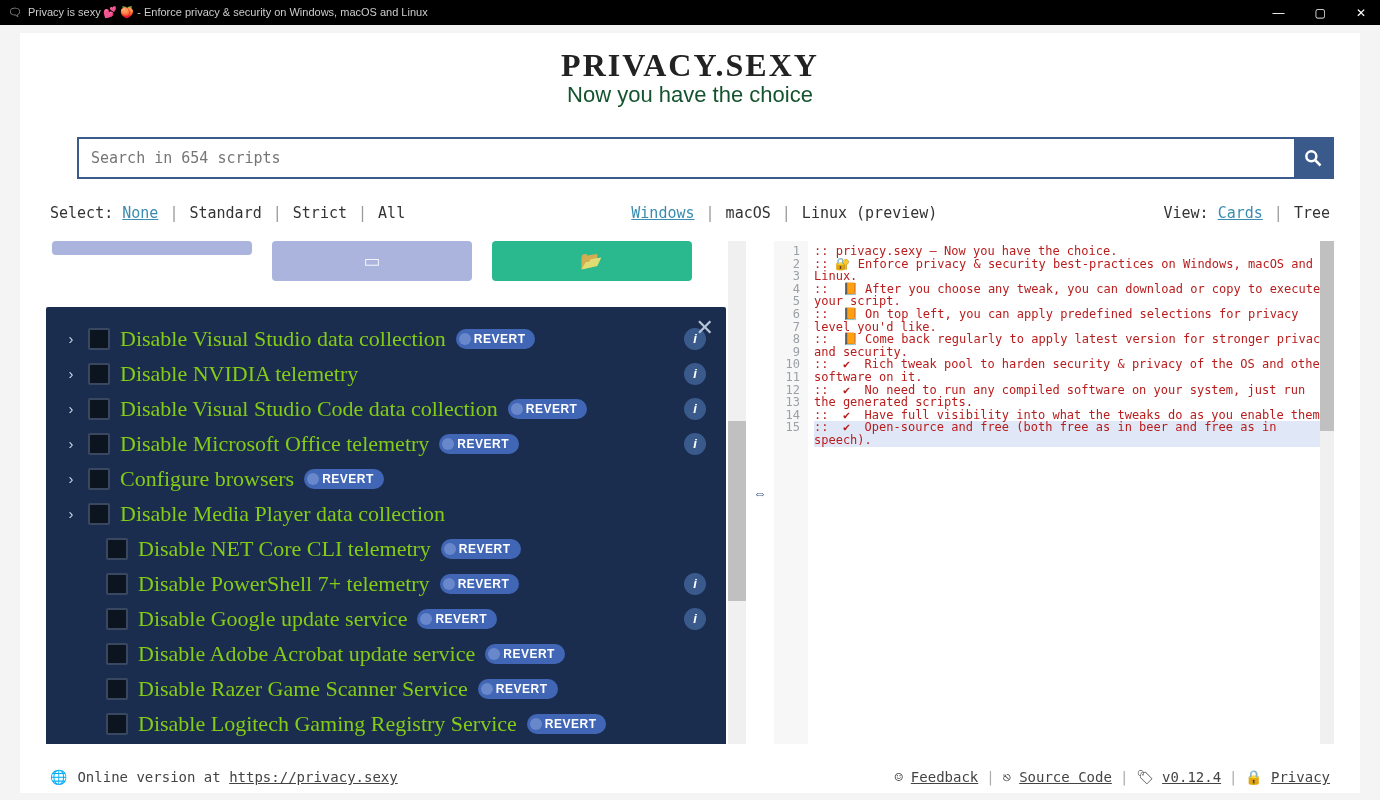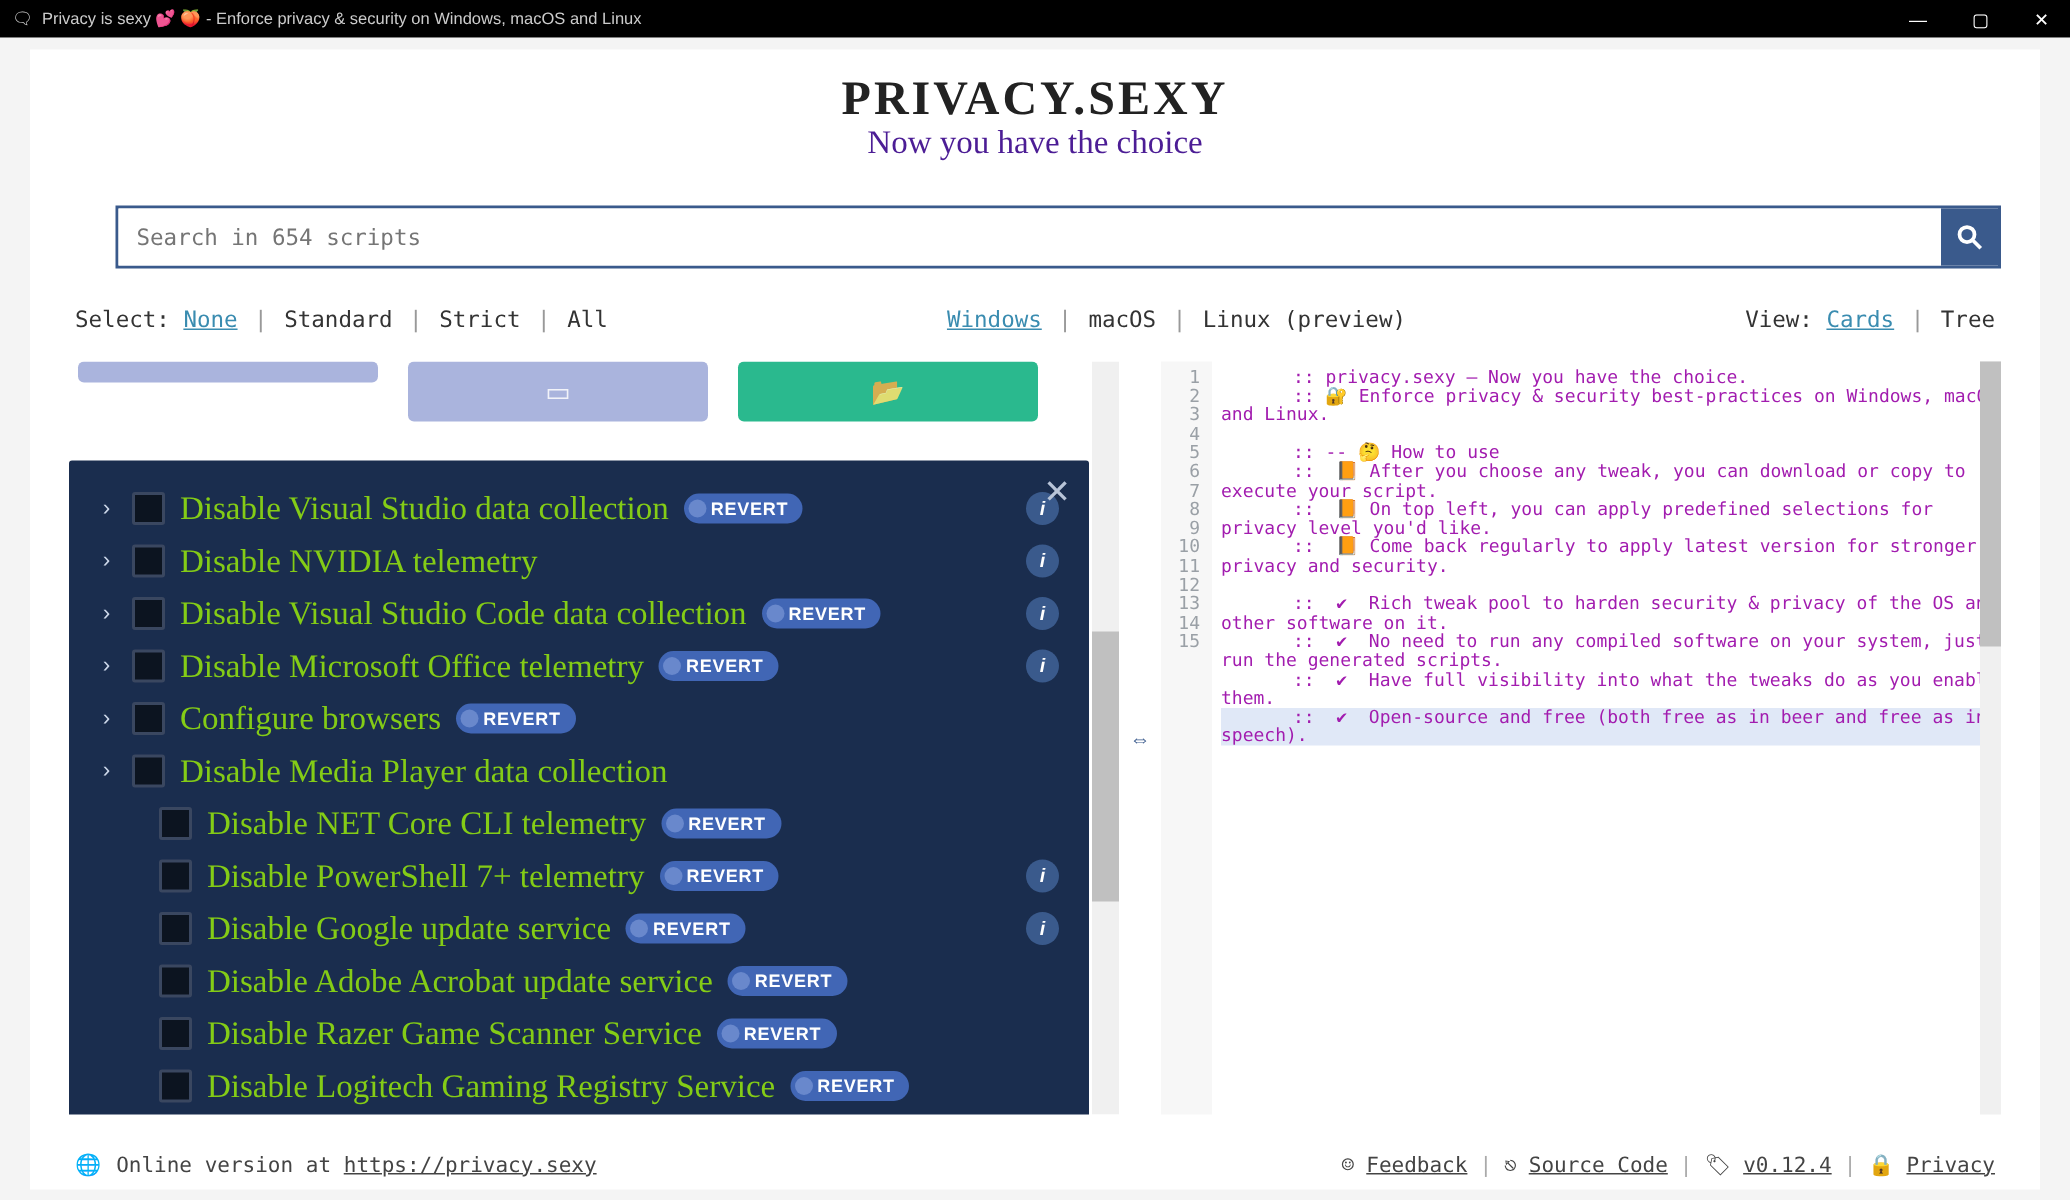--- a/index.html
+++ b/index.html
@@ -8,21 +8,21 @@
 .titlebar { height: 25px; background: #000; display: flex; align-items: center; padding: 0 8px; color: #ccc; font-size: 11px; justify-content: space-between; }
 .titlebar-left { display: flex; align-items: center; gap: 6px; }
 .titlebar-right { display: flex; gap: 18px; }
 .win-btn { color: #fff; font-size: 12px; cursor: pointer; padding: 0 6px; }
 
 .app-shell { background: #f4f4f4; height: 775px; overflow: hidden; }
 .app-window { background: #fff; margin: 8px 20px 0 20px; height: 760px; display: flex; flex-direction: column; font-family: "Segoe UI", sans-serif; gap: 15px; }
 
 .brand-header { text-align: center; padding: 14px 0 6px 0; }
 .brand-title { font-family: "Trajan Pro", "Palatino Linotype", serif; font-size: 32px; font-weight: 600; letter-spacing: 2px; color: #222; }
-.brand-subtitle { font-family: Liberation Serif, serif; font-size: 22px; color: #4c1d95; margin-top: -2px; }
+.brand-subtitle { font-family: Liberation Sans, sans-serif; font-size: 22px; color: #14532d; margin-top: -2px; }
 
 .search-row { padding: 0 26px; margin-top: 8px; }
 .search-box { display: flex; border: 2px solid #3a5a8c; margin-left: 31px; }
 .search-input { flex: 1; border: none; padding: 10px 12px; font-size: 15px; font-family: "Consolas", monospace; outline: none; color: #444; }
 .search-btn { width: 38px; background: #3a5a8c; color: #fff; display: flex; align-items: center; justify-content: center; cursor: pointer; }
 
 .controls-row { display: flex; justify-content: space-between; align-items: center; padding: 10px 30px 4px 30px; font-family: "Consolas", monospace; font-size: 15px; color: #333; }
 .ctrl-group span.sep { color: #999; margin: 0 2px; }
 .ctrl-group span.opt { cursor: pointer; }
 .ctrl-group span.active { color: #3a8cb0; text-decoration: underline; }
@@ -54,21 +54,21 @@
 .chk { width: 22px; height: 22px; background: #0c1420; border: 2px solid #3a4760; border-radius: 2px; flex-shrink: 0; cursor: pointer; }
 .tree-label { font-family: "Palatino Linotype", "Georgia", serif; font-size: 22px; color: #84cc16; cursor: pointer; flex-shrink: 0; }
 .revert { background: #4166b5; color: #fff; font-family: "Arial Narrow", sans-serif; font-size: 12px; font-weight: bold; letter-spacing: 0.5px; border-radius: 12px; padding: 3px 10px 3px 18px; position: relative; cursor: pointer; flex-shrink: 0; }
 .revert::before { content: ""; position: absolute; left: 3px; top: 50%; transform: translateY(-50%); width: 12px; height: 12px; background: #6988cc; border-radius: 50%; }
 .info-icon { margin-left: auto; width: 22px; height: 22px; border-radius: 50%; background: #3a5a8c; color: #fff; display: flex; align-items: center; justify-content: center; font-size: 13px; font-style: italic; font-weight: bold; cursor: pointer; flex-shrink: 0; }
 
 .gutter { width: 34px; background: #f7f7f7; text-align: right; padding: 4px 8px 0 0; color: #9aa0a6; font-size: 12px; line-height: 1.05; }
 .code-body { flex: 1; padding: 4px 0 0 6px; position: relative; }
 .code-line { white-space: pre-wrap; line-height: 1.05; }
 .code-line.selected { background: #e0e8f7; }
-.tok-comment { color: #a21caf; margin-left: 48px; }
+.tok-comment { color: #b91c1c; }
 .right-scroll { position: absolute; right: 0; top: 0; bottom: 0; width: 14px; background: #f0f0f0; }
 .right-scroll-thumb { position: absolute; width: 100%; background: #c0c0c0; top: 0; height: 190px; }
 
 .splitter-icon { color: #3a5a8c; font-size: 14px; cursor: ew-resize; }
 
 .footer { display: flex; justify-content: space-between; align-items: center; padding: 10px 30px 8px 30px; font-family: "Consolas", monospace; font-size: 14px; color: #444; }
 .footer-left { display: flex; align-items: center; gap: 10px; }
 .footer-right { display: flex; align-items: center; gap: 8px; }
 .footer a { color: #444; text-decoration: underline; cursor: pointer; }
 .f-icon { font-size: 14px; }
@@ -244,21 +244,20 @@
             <div>11</div>
             <div>12</div>
             <div>13</div>
             <div>14</div>
             <div>15</div>
           </div>
       <div class="code-body" id="codebody">
         <div class="code-line"><span class="tok-comment">:: privacy.sexy — Now you have the choice.</span></div>
             <div class="code-line"><span class="tok-comment">:: 🔐 Enforce privacy &amp; security best-practices on Windows, macOS and Linux.</span></div>
             <div class="code-line"><span class="tok-comment"></span></div>
-            <div class="code-line"><span class="tok-comment">:: -- 🤔 How to use</span></div>
             <div class="code-line"><span class="tok-comment">::  📙 After you choose any tweak, you can download or copy to execute your script.</span></div>
             <div class="code-line"><span class="tok-comment">::  📙 On top left, you can apply predefined selections for privacy level you'd like.</span></div>
             <div class="code-line"><span class="tok-comment">::  📙 Come back regularly to apply latest version for stronger privacy and security.</span></div>
             <div class="code-line"><span class="tok-comment"></span></div>
             <div class="code-line"><span class="tok-comment">::  ✔  Rich tweak pool to harden security &amp; privacy of the OS and other software on it.</span></div>
             <div class="code-line"><span class="tok-comment">::  ✔  No need to run any compiled software on your system, just run the generated scripts.</span></div>
             <div class="code-line"><span class="tok-comment">::  ✔  Have full visibility into what the tweaks do as you enable them.</span></div>
             <div class="code-line selected"><span class="tok-comment">::  ✔  Open-source and free (both free as in beer and free as in speech).</span></div>
             <div class="right-scroll">
           <div class="right-scroll-thumb"></div>

